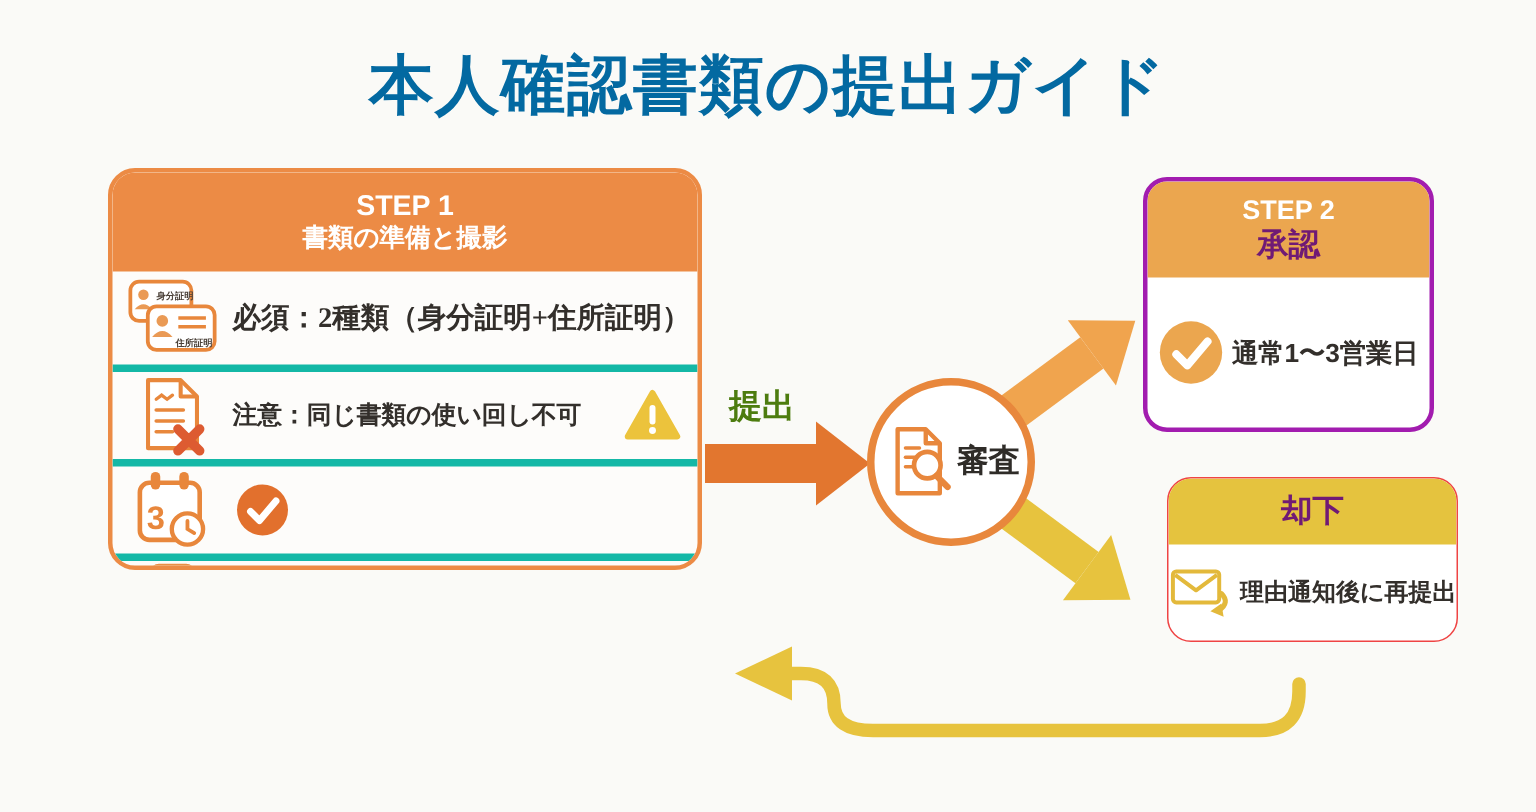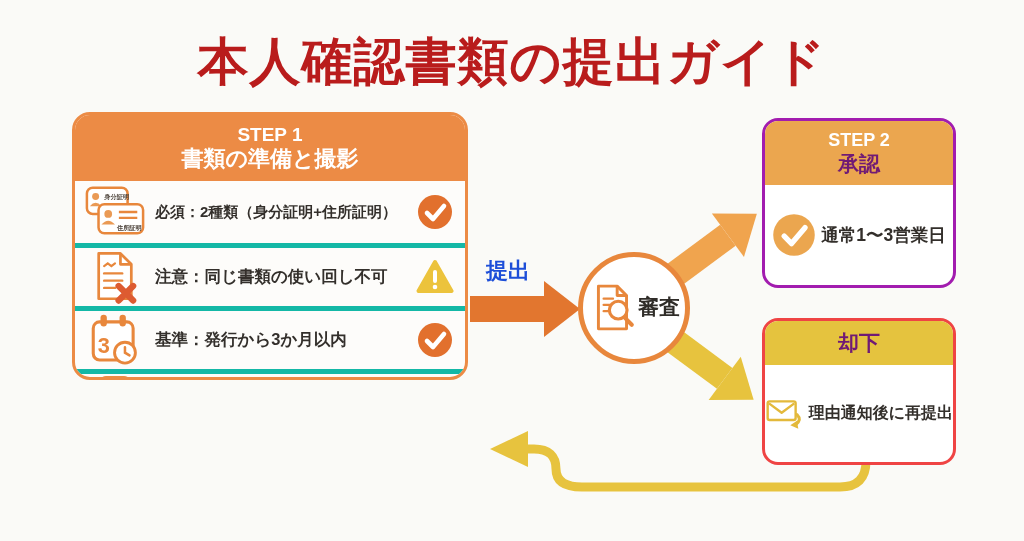--- a/index.html
+++ b/index.html
@@ -2,67 +2,67 @@
 <html><head>
 <meta charset="utf-8">
 <style>
   html,body{margin:0;padding:0;}
   #canvas{
     position:relative;width:1024px;height:541px;background:#FAFAF7;
     font-family:"Liberation Sans","DejaVu Sans",sans-serif;overflow:hidden;
   }
   .title{
     position:absolute;top:28px;left:0;right:0;text-align:center;
-    font-size:51px;font-weight:bold;color:#b91c1c;letter-spacing:1px;
+    font-size:43px;font-weight:bold;color:#0369a1;letter-spacing:1px;
   }
   #connector-layer{position:absolute;left:0;top:0;z-index:1;}
 
   
   .step1{
     position:absolute;left:72px;top:112px;width:396px;height:268px;
     background:#FDFCFA;border:3px solid #EC8B45;border-radius:18px;
     box-sizing:border-box;overflow:hidden;z-index:2;display:flex;flex-direction:column;
   }
   .step1-header{
     flex:0 0 66px;background:#EC8B45;display:flex;flex-direction:column;
     align-items:center;justify-content:center;color:#fff;
   }
   .hdr-step{font-size:19px;font-weight:bold;line-height:1.15;}
-  .hdr-title{font-size:22px;font-weight:bold;line-height:1.2;}
+  .hdr-title{font-size:17px;font-weight:bold;line-height:1.2;}
   .rows{flex:1;display:flex;flex-direction:column;}
   .row{
     flex:1;display:flex;align-items:center;padding:0 10px 0 8px;gap:8px;
     border-top:5px solid #14b8a6;
   }
   .row:first-child{border-top:none;}
   .row-icon{flex:0 0 64px;display:flex;align-items:center;justify-content:center;}
   .row-text{flex:1;font-weight:bold;color:#332f2b;font-size:16.5px;white-space:nowrap;}
-  .row-text.long{font-size:15px;}
+  .row-text.long{font-size:19px;font-family:Liberation Serif, serif;}
   .row-status{flex:0 0 40px;display:flex;justify-content:center;}
 
   
   .submit-label{
     position:absolute;left:486px;top:256px;font-size:22px;font-weight:bold;
-    color:#1d4ed8;z-index:2;
+    color:#4d7c0f;z-index:2;
   }
   .review-circle{
     position:absolute;left:578px;top:252px;width:112px;height:112px;border-radius:50%;
     background:#fff;border:5px solid #E8873C;box-sizing:border-box;z-index:2;
     display:flex;align-items:center;justify-content:center;
   }
   .review-label{font-size:21px;font-weight:bold;color:#2f2c28;margin-top:-3px;}
 
   
   .rbox{
     position:absolute;left:762px;width:194px;background:#fff;border-radius:16px;
     box-sizing:border-box;overflow:hidden;z-index:2;display:flex;flex-direction:column;
   }
   .step2{top:118px;height:170px;border:3px solid #a21caf;}
   .step2 .rbox-header{background:#EBA64F;flex:0 0 64px;}
-  .reject{top:318px;height:147px;border:3px solid #ef4444;}
+  .reject{top:318px;height:110px;border:1px solid #ef4444;margin-left:16px;}
   .reject .rbox-header{background:#E5C33E;flex:0 0 44px;}
   .rbox-header{display:flex;flex-direction:column;align-items:center;justify-content:center;}
   .rbox-header .hdr-step{color:#fff;font-size:18px;}
   .rbox-header .hdr-title{color:#701a75;font-size:21px;}
   .rbox-body{flex:1;display:flex;align-items:center;justify-content:center;gap:5px;}
   .rbox-text{font-size:17.5px;font-weight:bold;color:#332f2b;white-space:nowrap;}
   .reject .rbox-text{font-size:16px;}
 </style>
 </head>
 <body>
@@ -151,21 +151,20 @@
         <div class="row-icon">
           <svg width="58" height="58" viewBox="0 0 64 64">
             <rect x="8" y="12" width="44" height="42" rx="7" fill="#fff" stroke="#E8873C" stroke-width="3.4"></rect>
             <rect x="16" y="4" width="7" height="13" rx="3.5" fill="#E8873C"></rect>
             <rect x="37" y="4" width="7" height="13" rx="3.5" fill="#E8873C"></rect>
             <text x="13" y="46" font-size="24" font-weight="bold" fill="#E8873C">3</text>
             <circle cx="43" cy="46" r="11.5" fill="#fff" stroke="#E8873C" stroke-width="3.2"></circle>
             <path d="M43 40 V46 L48 49" fill="none" stroke="#E8873C" stroke-width="2.8" stroke-linecap="round"></path>
           </svg>
         </div>
-        <div class="row-text">基準：発行から3か月以内</div>
         <div class="row-status">
           <svg width="36" height="36" viewBox="0 0 36 36">
             <circle cx="18" cy="18" r="17" fill="#E2702D"></circle>
             <path d="M10 19 L16 25 L27 12" stroke="#fff" stroke-width="4.6" fill="none" stroke-linecap="round" stroke-linejoin="round"></path>
           </svg>
         </div>
       </div>
 
       <div class="row">
         <div class="row-icon">

